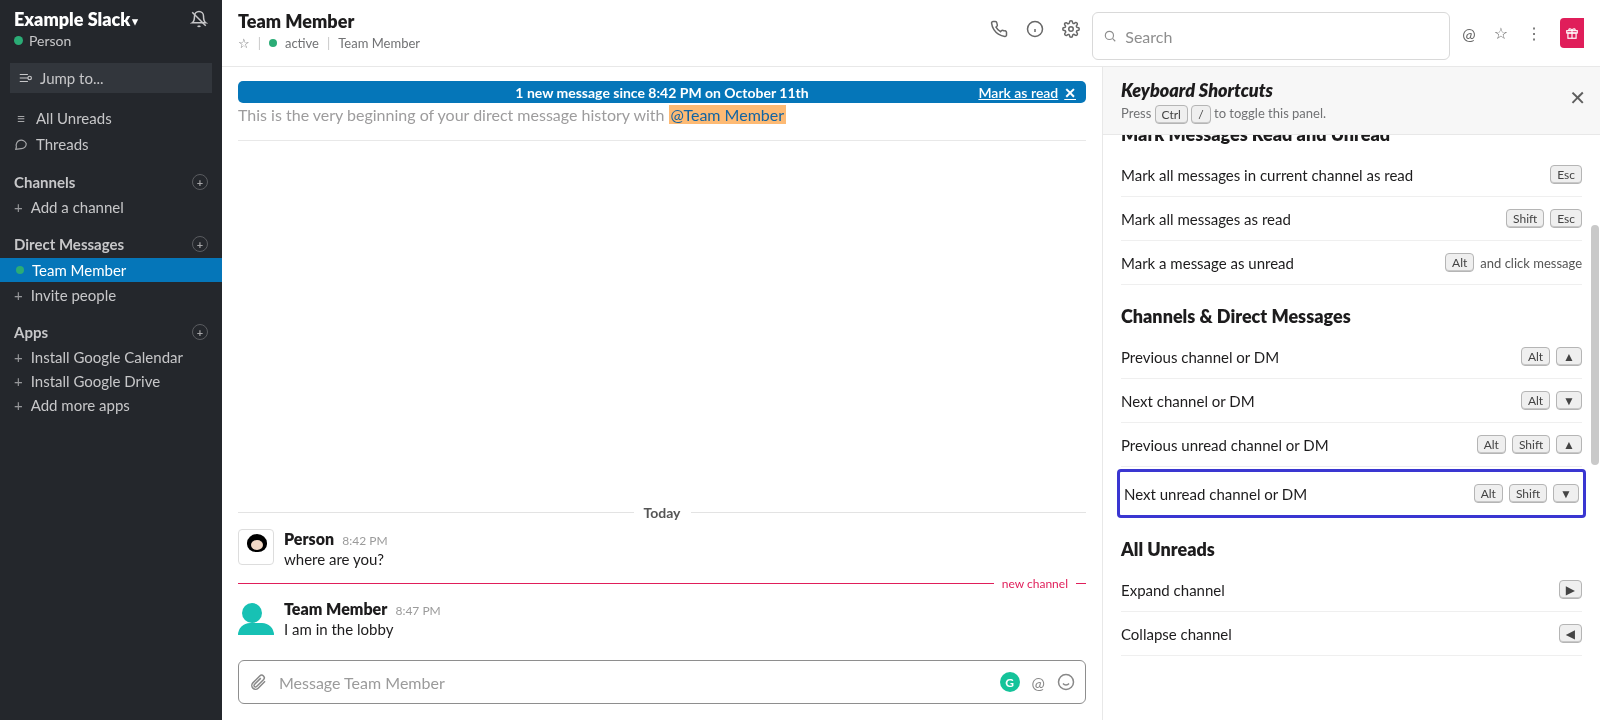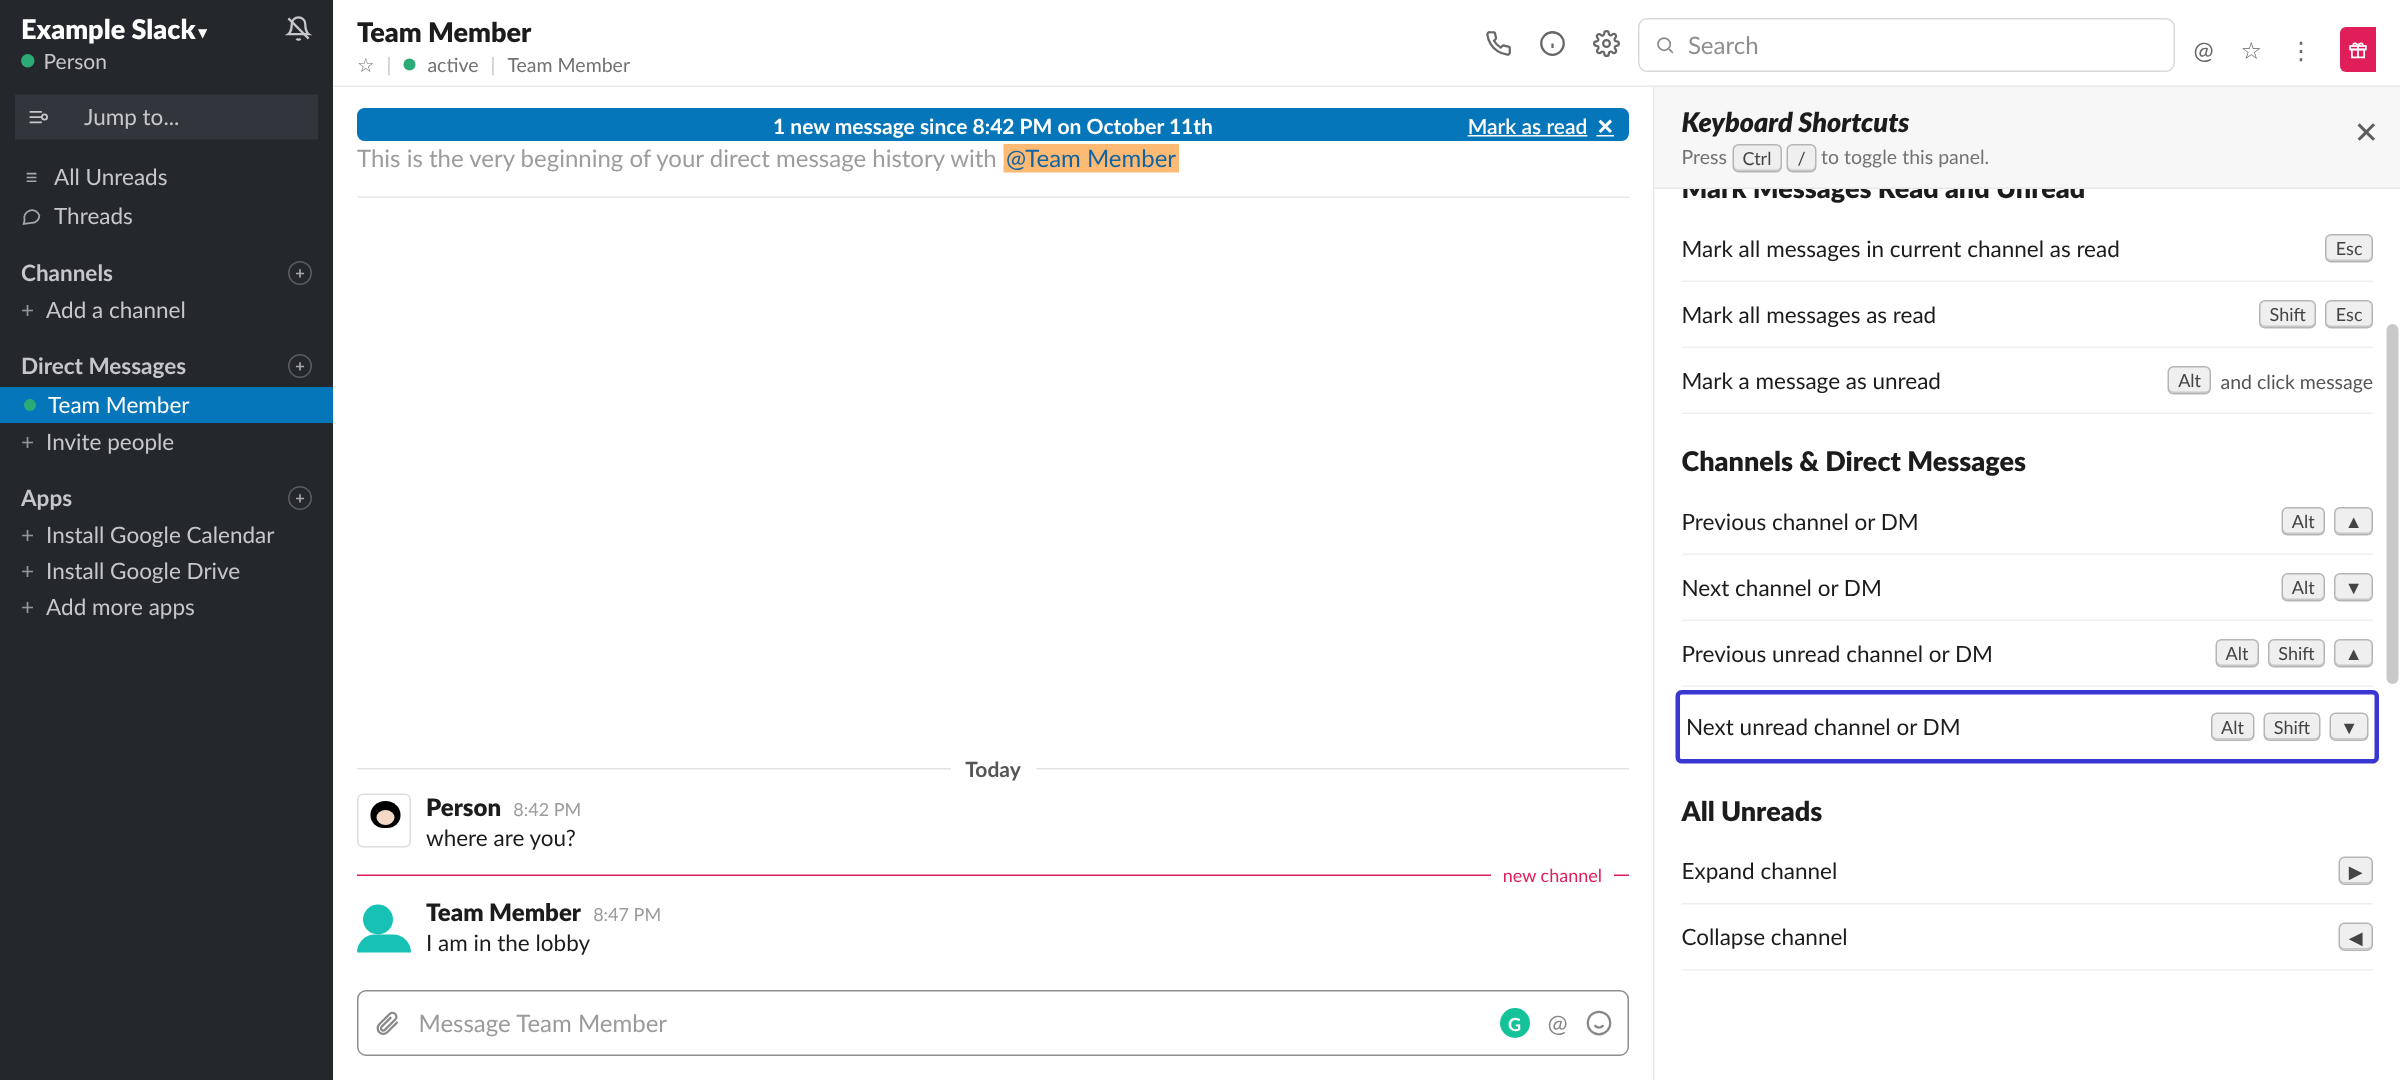--- a/index.html
+++ b/index.html
@@ -7,21 +7,21 @@
   .app { display: flex; height: 100%; }
 
   
   .sidebar { width: 222px; background: #24272c; color: #c7c7c9; display: flex; flex-direction: column; font-size: 15px; }
   .ws-header { display: flex; align-items: center; justify-content: space-between; padding: 8px 14px 2px 14px; }
   .ws-name { color: #fff; font-weight: 800; font-size: 18px; }
   .ws-name .chev { font-size: 11px; margin-left: 2px; vertical-align: middle; }
   .bell { color: #c7c7c9; }
   .presence { padding: 0 14px 10px 14px; font-size: 14px; color: #c7c7c9; display: flex; align-items: center; gap: 6px; }
   .presence-dot { width: 9px; height: 9px; border-radius: 50%; background: #2bac76; display: inline-block; }
-  .jump { margin: 4px 10px 12px 10px; background: #32363c; border-radius: 0; padding: 6px 8px; color: #c7c7c9; font-size: 15px; display: flex; align-items: center; gap: 24px; }
+  .jump { margin: 4px 10px 12px 10px; background: #32363c; border-radius: 0; padding: 6px 8px; color: #c7c7c9; font-size: 15px; display: flex; align-items: center; gap: 8px; }
   .sb-link { padding: 4px 14px; display: flex; align-items: center; gap: 8px; color: #c7c7c9; }
   .sb-link .ic { width: 14px; text-align: center; opacity: .8; }
   .sb-section { padding: 16px 14px 4px 14px; display: flex; justify-content: space-between; align-items: center; color: #c7c7c9; font-weight: 700; }
   .sb-section-title { color: #c7c7c9; }
   .sb-plus { color: #a5a5a7; border: 1.5px solid #5a5c60; width: 16px; height: 16px; border-radius: 50%; display: inline-flex; align-items: center; justify-content: center; font-size: 11px; }
   .sb-item { padding: 3px 14px; display: flex; align-items: center; gap: 8px; color: #c7c7c9; }
   .sb-item .plus { opacity: .7; }
   .dm-active { background: #0576b9; color: #fff; margin: 1px 0; }
   .dm-active .sm-dot { width: 8px; height: 8px; border-radius: 50%; background: #2bac76; margin-left: 2px; }
 
@@ -29,21 +29,21 @@
   .main { flex: 1; display: flex; flex-direction: column; min-width: 0; }
   .topbar { display: flex; align-items: flex-start; padding: 10px 16px 6px 16px; border-bottom: 1px solid #e8e8e8; gap: 12px; }
   .tb-left { flex: 0 0 auto; }
   .tb-title { font-weight: 800; font-size: 18px; }
   .tb-sub { display: flex; align-items: center; gap: 8px; font-size: 13px; color: #717274; margin-top: 3px; }
   .tb-sub .star { font-size: 13px; }
   .tb-sub .sep { color: #c7c7c7; }
   .sm-dot { width: 8px; height: 8px; border-radius: 50%; background: #2bac76; display: inline-block; }
   .tb-icons { display: flex; align-items: center; gap: 18px; color: #676767; margin-top: 10px; margin-left: auto; }
   .tb-icons svg, .tb-icons span { cursor: pointer; }
-  .search { margin-top: 2px; flex: 0 0 358px; height: 36px; border: 1px solid #d9d9d9; border-radius: 6px; display: flex; align-items: center; padding: 0 10px; color: #8e8e8e; gap: 8px; }
+  .search { margin-top: 2px; flex: 0 0 358px; height: 48px; border: 1px solid #d9d9d9; border-radius: 6px; display: flex; align-items: center; padding: 0 10px; color: #8e8e8e; gap: 8px; }
   .tb-right { display: flex; align-items: center; gap: 18px; color: #676767; margin-top: 8px; }
   .gift { width: 24px; height: 30px; background: #e01e5a; border-radius: 4px 0 0 4px; display: flex; align-items: center; justify-content: center; color: #fff; }
 
   .content { display: flex; flex: 1; min-height: 0; }
   .convo { flex: 1; display: flex; flex-direction: column; min-width: 0; border-right: 1px solid #e8e8e8; }
   .banner { margin: 14px 16px 0 16px; background: #0576b9; color: #fff; border-radius: 5px; height: 22px; display: flex; align-items: center; justify-content: center; font-size: 14px; font-weight: 700; position: relative; }
   .banner .mark-read { position: absolute; right: 10px; font-weight: 600; display: flex; align-items: flex-start; gap: 6px; text-decoration: underline; }
   .hist { padding: 2px 16px 16px 16px; color: #9d9c9d; font-size: 16px; }
   .hist .mention { color: #1264a3; background: #fdba74; padding: 0 2px; }
   .divider-line { border-top: 1px solid #e8e8e8; margin: 0 16px; }

